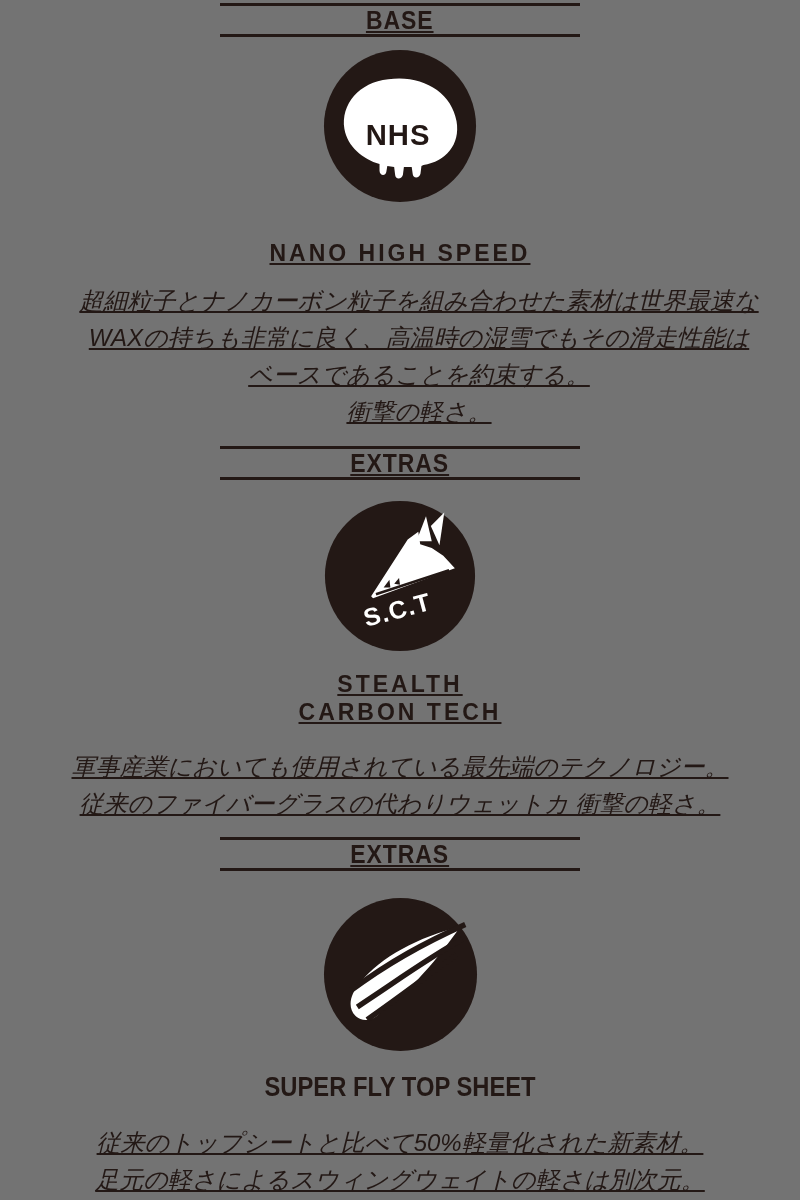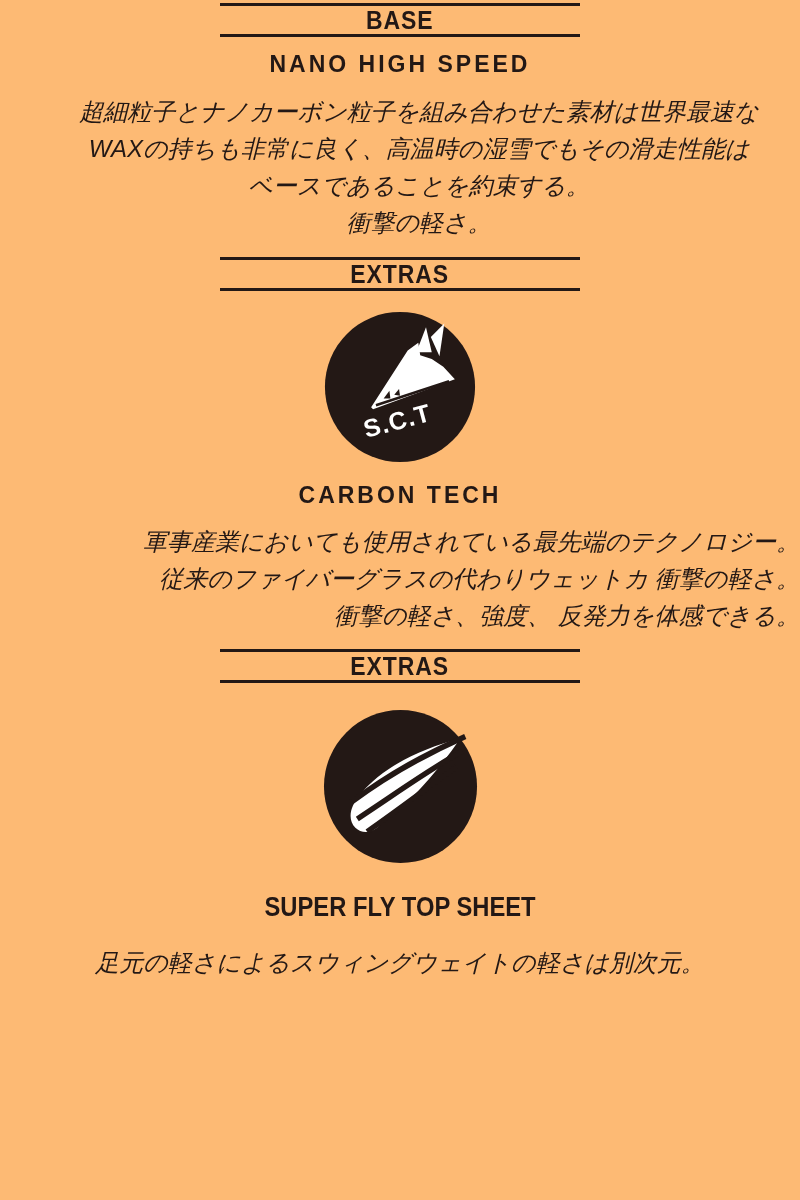--- a/index.html
+++ b/index.html
@@ -1,18 +1,18 @@
 <!DOCTYPE html>
 <html><head>
 <meta charset="utf-8">
 <style>
   :root{ --ink:#231815; }
   html,body{ margin:0; padding:0; }
   body{ background:#ffffff; font-family:"Liberation Sans", sans-serif; color:var(--ink); }
-  .page{ position:relative; width:800px; height:1200px; margin:0 auto; background:#fdba74; overflow:hidden; }
+  .page{ position:relative; width:800px; height:1200px; margin:0 auto; background:#737373; overflow:hidden;text-decoration:underline; }
 
   
   .rule-header{ width:360px; margin:0 auto; border-top:3px solid var(--ink); border-bottom:3px solid var(--ink);
     height:28px; display:flex; align-items:center; justify-content:center; }
   .rule-header-text{ font-size:25px; font-weight:bold; letter-spacing:1px; display:inline-block; transform:scaleX(0.92); }
 
   
   .badge{ display:block; margin:0 auto; }
   .badge svg{ display:block; }
 
@@ -20,45 +20,59 @@
   .title{ margin:0; text-align:center; font-weight:bold; }
   .title-line{ font-size:23px; letter-spacing:3px; line-height:28px; }
   .title-condensed .title-line{ font-size:27px; letter-spacing:0px; line-height:27px; display:inline-block; transform:scaleX(0.88); }
 
   
   .body{ text-align:center; font-style:italic; font-size:24px; line-height:37px; }
 
   
   .sec1-header{ margin-top:3px; }
   .sec1-badge{ margin-top:11px; }
-  .sec1-title{ margin-top:13px; }
+  .sec1-title{ margin-top:35px; }
   .sec1-body{ margin-top:15px;padding-left:38px; }
 
   .sec2-header{ margin-top:16px; }
   .sec2-badge{ margin-top:19px; }
   .sec2-title{ margin-top:17px; }
-  .sec2-body{ margin-top:14px;text-align:right; }
+  .sec2-body{ margin-top:22px; }
 
   .sec3-header{ margin-top:15px; }
   .sec3-badge{ margin-top:25px; }
-  .sec3-title{ margin-top:29px; }
+  .sec3-title{ margin-top:21px; }
   .sec3-body{ margin-top:22px; }
 
   .svg-label{ font-family:"Liberation Sans", sans-serif; font-weight:bold; }
 </style>
 </head>
 <body>
 
 <div class="page">
 
   <section>
     <div class="rule-header sec1-header">
       <span class="rule-header-text">BASE</span>
     </div>
 
+    <div class="badge sec1-badge" style="width:156px;height:156px;">
+      <svg width="156" height="156" viewBox="0 0 160 160" aria-hidden="true">
+        <circle cx="80" cy="80" r="78" fill="#231815"></circle>
+        <path fill="#ffffff" d="M 68 32
+          C 102 27, 133 45, 138 75
+          C 142 99, 127 116, 104 120
+          L 102 121 L 101 129 C 100 134, 93 134, 93 129 L 92 122
+          L 84 122 L 83 130 C 82 135, 75 135, 75 130 L 74 122
+          L 67 121 L 66 127 C 65 132, 59 131, 59 126 L 59 119
+          C 42 114, 26 101, 23 83
+          C 19 58, 38 35, 68 32 Z"></path>
+        <text class="svg-label" x="78" y="99" font-size="30" letter-spacing="1" fill="#231815" text-anchor="middle">NHS</text>
+      </svg>
+    </div>
 
     <h2 class="title sec1-title">
       <div class="title-line">NANO HIGH SPEED</div>
     </h2>
 
     <div class="body sec1-body">
       <div>超細粒子とナノカーボン粒子を組み合わせた素材は世界最速な</div>
       <div>WAXの持ちも非常に良く、高温時の湿雪でもその滑走性能は</div>
       <div>ベースであることを約束する。</div>
       <div>衝撃の軽さ。</div>
@@ -81,27 +95,27 @@
 
         <path fill="#231815" d="M 63 92 L 69 84 L 70 92 Z"></path>
         <path fill="#231815" d="M 74 88 L 79 82 L 80 89 Z"></path>
 
         <path stroke="#231815" stroke-width="2.6" fill="none" d="M 55 99 L 131 74"></path>
         <text class="svg-label" x="78" y="124" font-size="26" letter-spacing="1" fill="#ffffff" text-anchor="middle" transform="rotate(-15 78 118)">S.C.T</text>
       </svg>
     </div>
 
     <h2 class="title sec2-title">
+      <div class="title-line">STEALTH</div>
       <div class="title-line">CARBON TECH</div>
     </h2>
 
     <div class="body sec2-body">
       <div>軍事産業においても使用されている最先端のテクノロジー。</div>
       <div>従来のファイバーグラスの代わりウェットカ 衝撃の軽さ。</div>
-      <div>衝撃の軽さ、強度、 反発力を体感できる。</div>
     </div>
   </section>
 
   <section>
     <div class="rule-header sec3-header">
       <span class="rule-header-text">EXTRAS</span>
     </div>
 
     <div class="badge sec3-badge" style="width:157px;height:157px;">
       <svg width="157" height="157" viewBox="0 0 160 160" aria-hidden="true">
@@ -117,17 +131,18 @@
         <path stroke="#231815" stroke-width="5.5" fill="none" d="M 36 113 C 77 86, 110 62, 143 44"></path>
         <path stroke="#231815" stroke-width="5.5" fill="none" d="M 46 126 C 82 101, 110 79, 137 60"></path>
       </svg>
     </div>
 
     <h2 class="title title-condensed sec3-title">
       <div class="title-line">SUPER FLY TOP SHEET</div>
     </h2>
 
     <div class="body sec3-body">
+      <div>従来のトップシートと比べて50%軽量化された新素材。</div>
       <div>足元の軽さによるスウィングウェイトの軽さは別次元。</div>
     </div>
   </section>
 
 </div>
 
 </body></html>

